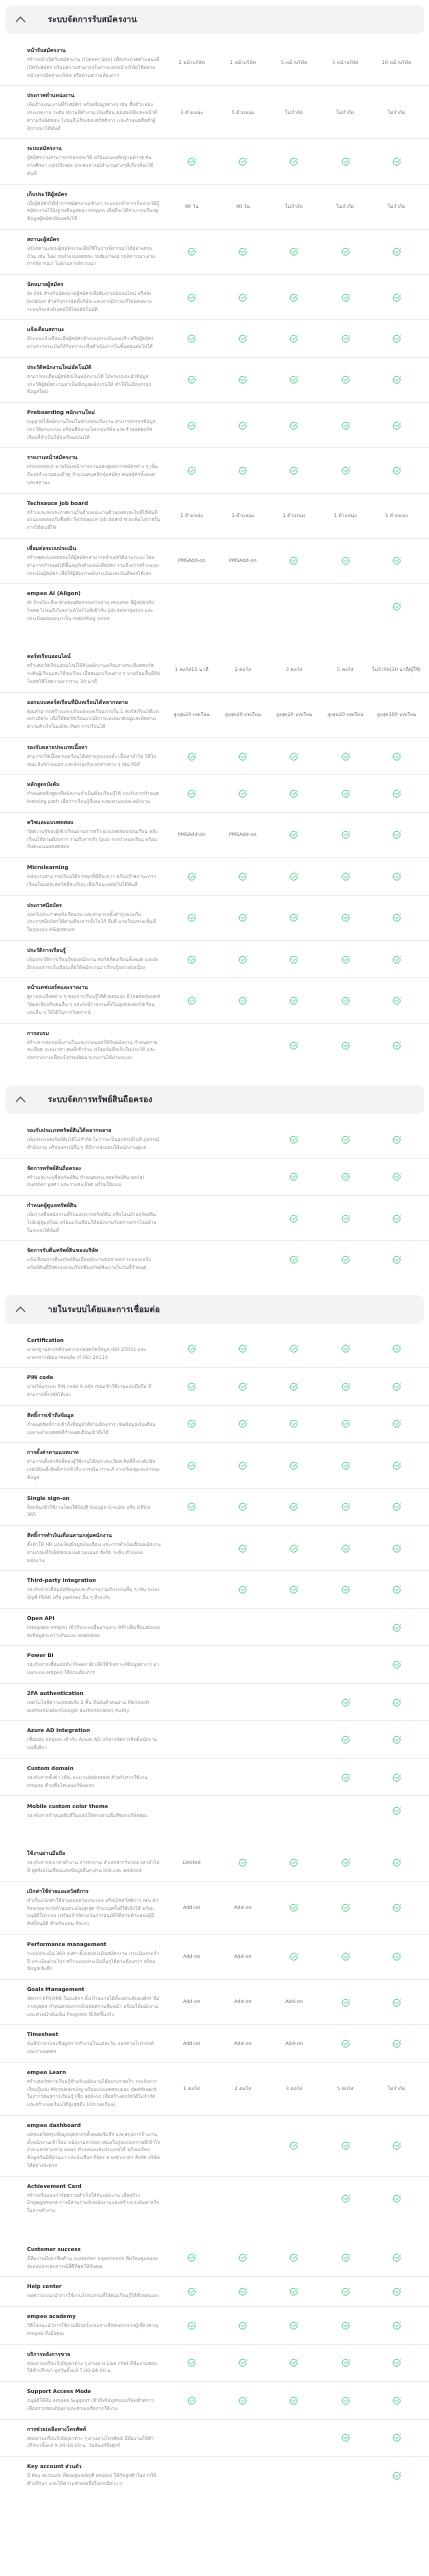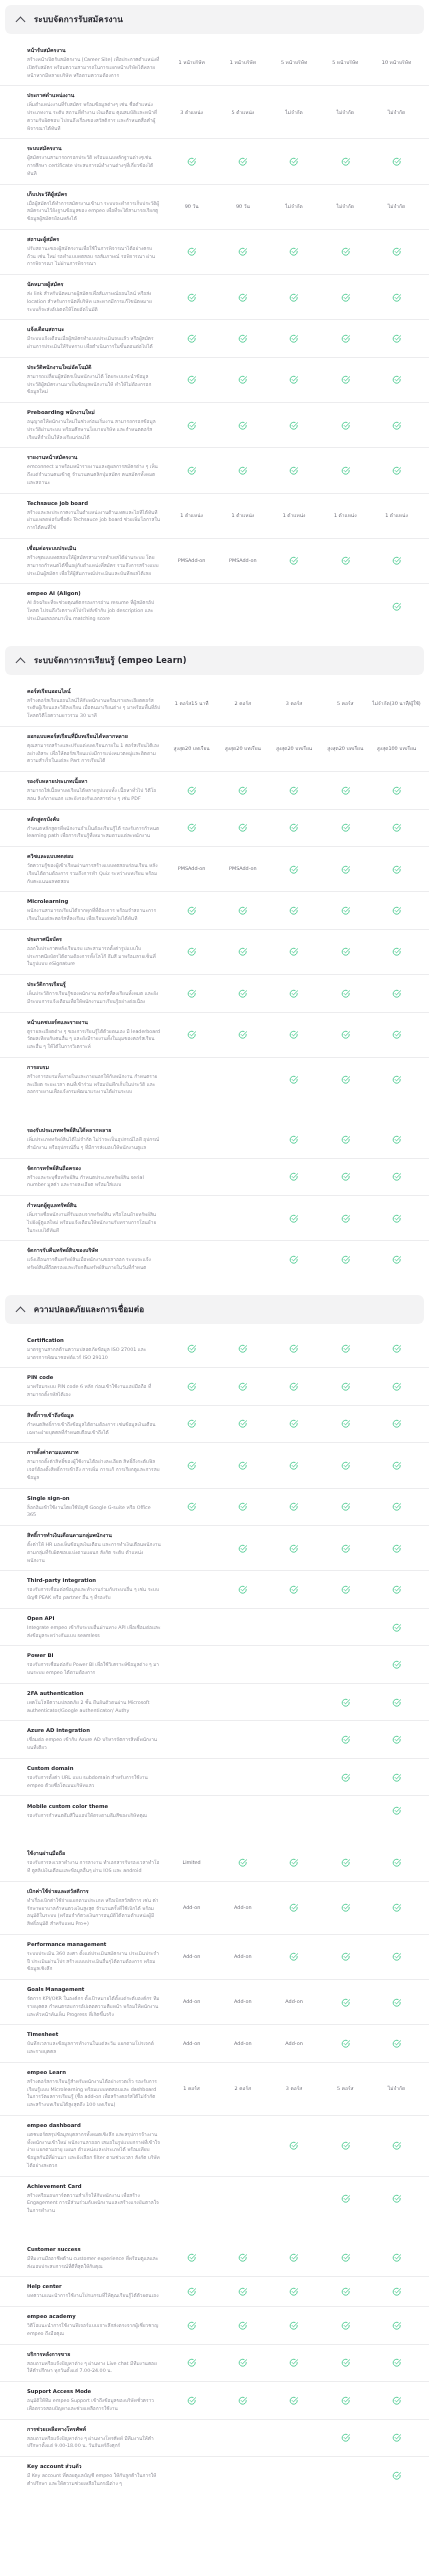--- a/index.html
+++ b/index.html
@@ -15,21 +15,21 @@
 
   
   .section-header {
     background: #f3f3f4;
     border-radius: 6px;
     margin: 5.2px 5.2px 0 5.2px;
     height: 29px;
     display: flex;
     align-items: center;
     padding-left: 12px;
-    gap: 8px;
+    gap: 22px;
   }
   .chevron-up {
     width: 8.6px; height: 8.6px;
     position: relative;
     flex: 0 0 auto;
   }
   .chevron-up::before {
     content: "";
     position: absolute;
     left: 0px; top: 2.6px;
@@ -518,24 +518,20 @@
           <div class="cell">
             <span class="check"><svg viewBox="0 0 24 24" width="9.4" height="9.4" fill="none" xmlns="http://www.w3.org/2000/svg">
                 <path d="M21 11.2V12a9 9 0 11-5.34-8.22" stroke="#2ec27e" stroke-width="2" stroke-linecap="round"></path>
                 <path d="M8.2 11.6l3.3 3.3L22 4.6" stroke="#2ec27e" stroke-width="2" stroke-linecap="round" stroke-linejoin="round"></path>
               </svg></span>
           </div>
         </div>
       </div>
     </div>
     <div class="spacer"></div>
-    <div class="section-header">
-      <span class="chevron-up"></span>
-      <span class="section-title">ระบบจัดการการเรียนรู้ (empeo Learn)</span>
-    </div>
     <div class="rows">
       <div class="spacer-sm"></div>
       <div class="row">
         <div class="feat">
           <div class="feat-name">คอร์สเรียนออนไลน์</div>
           <div class="feat-desc">สร้างคอร์สเรียนออนไลน์ให้กับพนักงานพร้อมรายละเอียดคอร์ส ระดับผู้เรียนและวิธีลงเรียน เมื่อคนมาเรียนต่าง ๆ มาพร้อมพื้นที่อัปโหลดวิดีโอความยาวรวม 30 นาที</div>
         </div>
         <div class="cells">
           <div class="cell">
             <span class="sub">1 คอร์ส</span>
@@ -843,136 +839,20 @@
                 <path d="M21 11.2V12a9 9 0 11-5.34-8.22" stroke="#2ec27e" stroke-width="2" stroke-linecap="round"></path>
                 <path d="M8.2 11.6l3.3 3.3L22 4.6" stroke="#2ec27e" stroke-width="2" stroke-linecap="round" stroke-linejoin="round"></path>
               </svg></span>
           </div>
         </div>
       </div>
       <div class="row no-border">
         <div class="feat">
           <div class="feat-name">การอบรม</div>
           <div class="feat-desc">สร้างการอบรมทั้งภายในและภายนอกให้กับพนักงาน กำหนดรายละเอียด ระยะเวลา คนที่เข้าร่วม พร้อมบันทึกเก็บในประวัติ และออกรายงานเพื่อแจ้งกรมพัฒนาแรงงานได้ผ่านระบบ</div>
-        </div>
-        <div class="cells">
-          <div class="cell"></div>
-          <div class="cell"></div>
-          <div class="cell">
-            <span class="check"><svg viewBox="0 0 24 24" width="9.4" height="9.4" fill="none" xmlns="http://www.w3.org/2000/svg">
-                <path d="M21 11.2V12a9 9 0 11-5.34-8.22" stroke="#2ec27e" stroke-width="2" stroke-linecap="round"></path>
-                <path d="M8.2 11.6l3.3 3.3L22 4.6" stroke="#2ec27e" stroke-width="2" stroke-linecap="round" stroke-linejoin="round"></path>
-              </svg></span>
-          </div>
-          <div class="cell">
-            <span class="check"><svg viewBox="0 0 24 24" width="9.4" height="9.4" fill="none" xmlns="http://www.w3.org/2000/svg">
-                <path d="M21 11.2V12a9 9 0 11-5.34-8.22" stroke="#2ec27e" stroke-width="2" stroke-linecap="round"></path>
-                <path d="M8.2 11.6l3.3 3.3L22 4.6" stroke="#2ec27e" stroke-width="2" stroke-linecap="round" stroke-linejoin="round"></path>
-              </svg></span>
-          </div>
-          <div class="cell">
-            <span class="check"><svg viewBox="0 0 24 24" width="9.4" height="9.4" fill="none" xmlns="http://www.w3.org/2000/svg">
-                <path d="M21 11.2V12a9 9 0 11-5.34-8.22" stroke="#2ec27e" stroke-width="2" stroke-linecap="round"></path>
-                <path d="M8.2 11.6l3.3 3.3L22 4.6" stroke="#2ec27e" stroke-width="2" stroke-linecap="round" stroke-linejoin="round"></path>
-              </svg></span>
-          </div>
-        </div>
-      </div>
-    </div>
-    <div class="spacer"></div>
-    <div class="rows">
-      <div class="spacer-sm"></div>
-      <div class="row">
-        <div class="feat">
-          <div class="feat-name">รองรับประเภททรัพย์สินได้หลากหลาย</div>
-          <div class="feat-desc">เพิ่มประเภททรัพย์สินได้ไม่จำกัด ไม่ว่าจะเป็นอุปกรณ์ไอที อุปกรณ์สำนักงาน หรืออุปกรณ์อื่น ๆ ที่มีการส่งมอบให้พนักงานดูแล</div>
-        </div>
-        <div class="cells">
-          <div class="cell"></div>
-          <div class="cell"></div>
-          <div class="cell">
-            <span class="check"><svg viewBox="0 0 24 24" width="9.4" height="9.4" fill="none" xmlns="http://www.w3.org/2000/svg">
-                <path d="M21 11.2V12a9 9 0 11-5.34-8.22" stroke="#2ec27e" stroke-width="2" stroke-linecap="round"></path>
-                <path d="M8.2 11.6l3.3 3.3L22 4.6" stroke="#2ec27e" stroke-width="2" stroke-linecap="round" stroke-linejoin="round"></path>
-              </svg></span>
-          </div>
-          <div class="cell">
-            <span class="check"><svg viewBox="0 0 24 24" width="9.4" height="9.4" fill="none" xmlns="http://www.w3.org/2000/svg">
-                <path d="M21 11.2V12a9 9 0 11-5.34-8.22" stroke="#2ec27e" stroke-width="2" stroke-linecap="round"></path>
-                <path d="M8.2 11.6l3.3 3.3L22 4.6" stroke="#2ec27e" stroke-width="2" stroke-linecap="round" stroke-linejoin="round"></path>
-              </svg></span>
-          </div>
-          <div class="cell">
-            <span class="check"><svg viewBox="0 0 24 24" width="9.4" height="9.4" fill="none" xmlns="http://www.w3.org/2000/svg">
-                <path d="M21 11.2V12a9 9 0 11-5.34-8.22" stroke="#2ec27e" stroke-width="2" stroke-linecap="round"></path>
-                <path d="M8.2 11.6l3.3 3.3L22 4.6" stroke="#2ec27e" stroke-width="2" stroke-linecap="round" stroke-linejoin="round"></path>
-              </svg></span>
-          </div>
-        </div>
-      </div>
-      <div class="row">
-        <div class="feat">
-          <div class="feat-name">จัดการทรัพย์สินถือครอง</div>
-          <div class="feat-desc">สร้างและระบุชื่อทรัพย์สิน กำหนดประเภททรัพย์สิน serial number มูลค่า และรายละเอียด พร้อมใส่แบบ</div>
-        </div>
-        <div class="cells">
-          <div class="cell"></div>
-          <div class="cell"></div>
-          <div class="cell">
-            <span class="check"><svg viewBox="0 0 24 24" width="9.4" height="9.4" fill="none" xmlns="http://www.w3.org/2000/svg">
-                <path d="M21 11.2V12a9 9 0 11-5.34-8.22" stroke="#2ec27e" stroke-width="2" stroke-linecap="round"></path>
-                <path d="M8.2 11.6l3.3 3.3L22 4.6" stroke="#2ec27e" stroke-width="2" stroke-linecap="round" stroke-linejoin="round"></path>
-              </svg></span>
-          </div>
-          <div class="cell">
-            <span class="check"><svg viewBox="0 0 24 24" width="9.4" height="9.4" fill="none" xmlns="http://www.w3.org/2000/svg">
-                <path d="M21 11.2V12a9 9 0 11-5.34-8.22" stroke="#2ec27e" stroke-width="2" stroke-linecap="round"></path>
-                <path d="M8.2 11.6l3.3 3.3L22 4.6" stroke="#2ec27e" stroke-width="2" stroke-linecap="round" stroke-linejoin="round"></path>
-              </svg></span>
-          </div>
-          <div class="cell">
-            <span class="check"><svg viewBox="0 0 24 24" width="9.4" height="9.4" fill="none" xmlns="http://www.w3.org/2000/svg">
-                <path d="M21 11.2V12a9 9 0 11-5.34-8.22" stroke="#2ec27e" stroke-width="2" stroke-linecap="round"></path>
-                <path d="M8.2 11.6l3.3 3.3L22 4.6" stroke="#2ec27e" stroke-width="2" stroke-linecap="round" stroke-linejoin="round"></path>
-              </svg></span>
-          </div>
-        </div>
-      </div>
-      <div class="row">
-        <div class="feat">
-          <div class="feat-name">กำหนดผู้ดูแลทรัพย์สิน</div>
-          <div class="feat-desc">เพิ่มรายชื่อพนักงานที่รับมอบจากทรัพย์สิน หรือโอนย้ายทรัพย์สินไปยังผู้ดูแลใหม่ พร้อมแจ้งเตือนให้พนักงานรับทราบการโอนย้ายในระบบได้ทันที</div>
-        </div>
-        <div class="cells">
-          <div class="cell"></div>
-          <div class="cell"></div>
-          <div class="cell">
-            <span class="check"><svg viewBox="0 0 24 24" width="9.4" height="9.4" fill="none" xmlns="http://www.w3.org/2000/svg">
-                <path d="M21 11.2V12a9 9 0 11-5.34-8.22" stroke="#2ec27e" stroke-width="2" stroke-linecap="round"></path>
-                <path d="M8.2 11.6l3.3 3.3L22 4.6" stroke="#2ec27e" stroke-width="2" stroke-linecap="round" stroke-linejoin="round"></path>
-              </svg></span>
-          </div>
-          <div class="cell">
-            <span class="check"><svg viewBox="0 0 24 24" width="9.4" height="9.4" fill="none" xmlns="http://www.w3.org/2000/svg">
-                <path d="M21 11.2V12a9 9 0 11-5.34-8.22" stroke="#2ec27e" stroke-width="2" stroke-linecap="round"></path>
-                <path d="M8.2 11.6l3.3 3.3L22 4.6" stroke="#2ec27e" stroke-width="2" stroke-linecap="round" stroke-linejoin="round"></path>
-              </svg></span>
-          </div>
-          <div class="cell">
-            <span class="check"><svg viewBox="0 0 24 24" width="9.4" height="9.4" fill="none" xmlns="http://www.w3.org/2000/svg">
-                <path d="M21 11.2V12a9 9 0 11-5.34-8.22" stroke="#2ec27e" stroke-width="2" stroke-linecap="round"></path>
-                <path d="M8.2 11.6l3.3 3.3L22 4.6" stroke="#2ec27e" stroke-width="2" stroke-linecap="round" stroke-linejoin="round"></path>
-              </svg></span>
-          </div>
-        </div>
-      </div>
-      <div class="row no-border">
-        <div class="feat">
-          <div class="feat-name">จัดการรับคืนทรัพย์สินของบริษัท</div>
-          <div class="feat-desc">แจ้งเตือนการคืนทรัพย์สินเมื่อพนักงานขอลาออก ระบบจะแจ้งทรัพย์สินที่ถือครองและเรียกคืนทรัพย์สินภายในวันที่กำหนด</div>
         </div>
         <div class="cells">
           <div class="cell"></div>
           <div class="cell"></div>
           <div class="cell">
             <span class="check"><svg viewBox="0 0 24 24" width="9.4" height="9.4" fill="none" xmlns="http://www.w3.org/2000/svg">
                 <path d="M21 11.2V12a9 9 0 11-5.34-8.22" stroke="#2ec27e" stroke-width="2" stroke-linecap="round"></path>
                 <path d="M8.2 11.6l3.3 3.3L22 4.6" stroke="#2ec27e" stroke-width="2" stroke-linecap="round" stroke-linejoin="round"></path>
               </svg></span>
           </div>
@@ -987,21 +867,141 @@
                 <path d="M21 11.2V12a9 9 0 11-5.34-8.22" stroke="#2ec27e" stroke-width="2" stroke-linecap="round"></path>
                 <path d="M8.2 11.6l3.3 3.3L22 4.6" stroke="#2ec27e" stroke-width="2" stroke-linecap="round" stroke-linejoin="round"></path>
               </svg></span>
           </div>
         </div>
       </div>
     </div>
     <div class="spacer"></div>
     <div class="section-header">
       <span class="chevron-up"></span>
-      <span class="section-title">ความปลอดภัยและการเชื่อมต่อ</span>
+      <span class="section-title">ระบบจัดการทรัพย์สินถือครอง</span>
+    </div>
+    <div class="rows">
+      <div class="spacer-sm"></div>
+      <div class="row">
+        <div class="feat">
+          <div class="feat-name">รองรับประเภททรัพย์สินได้หลากหลาย</div>
+          <div class="feat-desc">เพิ่มประเภททรัพย์สินได้ไม่จำกัด ไม่ว่าจะเป็นอุปกรณ์ไอที อุปกรณ์สำนักงาน หรืออุปกรณ์อื่น ๆ ที่มีการส่งมอบให้พนักงานดูแล</div>
+        </div>
+        <div class="cells">
+          <div class="cell"></div>
+          <div class="cell"></div>
+          <div class="cell">
+            <span class="check"><svg viewBox="0 0 24 24" width="9.4" height="9.4" fill="none" xmlns="http://www.w3.org/2000/svg">
+                <path d="M21 11.2V12a9 9 0 11-5.34-8.22" stroke="#2ec27e" stroke-width="2" stroke-linecap="round"></path>
+                <path d="M8.2 11.6l3.3 3.3L22 4.6" stroke="#2ec27e" stroke-width="2" stroke-linecap="round" stroke-linejoin="round"></path>
+              </svg></span>
+          </div>
+          <div class="cell">
+            <span class="check"><svg viewBox="0 0 24 24" width="9.4" height="9.4" fill="none" xmlns="http://www.w3.org/2000/svg">
+                <path d="M21 11.2V12a9 9 0 11-5.34-8.22" stroke="#2ec27e" stroke-width="2" stroke-linecap="round"></path>
+                <path d="M8.2 11.6l3.3 3.3L22 4.6" stroke="#2ec27e" stroke-width="2" stroke-linecap="round" stroke-linejoin="round"></path>
+              </svg></span>
+          </div>
+          <div class="cell">
+            <span class="check"><svg viewBox="0 0 24 24" width="9.4" height="9.4" fill="none" xmlns="http://www.w3.org/2000/svg">
+                <path d="M21 11.2V12a9 9 0 11-5.34-8.22" stroke="#2ec27e" stroke-width="2" stroke-linecap="round"></path>
+                <path d="M8.2 11.6l3.3 3.3L22 4.6" stroke="#2ec27e" stroke-width="2" stroke-linecap="round" stroke-linejoin="round"></path>
+              </svg></span>
+          </div>
+        </div>
+      </div>
+      <div class="row">
+        <div class="feat">
+          <div class="feat-name">จัดการทรัพย์สินถือครอง</div>
+          <div class="feat-desc">สร้างและระบุชื่อทรัพย์สิน กำหนดประเภททรัพย์สิน serial number มูลค่า และรายละเอียด พร้อมใส่แบบ</div>
+        </div>
+        <div class="cells">
+          <div class="cell"></div>
+          <div class="cell"></div>
+          <div class="cell">
+            <span class="check"><svg viewBox="0 0 24 24" width="9.4" height="9.4" fill="none" xmlns="http://www.w3.org/2000/svg">
+                <path d="M21 11.2V12a9 9 0 11-5.34-8.22" stroke="#2ec27e" stroke-width="2" stroke-linecap="round"></path>
+                <path d="M8.2 11.6l3.3 3.3L22 4.6" stroke="#2ec27e" stroke-width="2" stroke-linecap="round" stroke-linejoin="round"></path>
+              </svg></span>
+          </div>
+          <div class="cell">
+            <span class="check"><svg viewBox="0 0 24 24" width="9.4" height="9.4" fill="none" xmlns="http://www.w3.org/2000/svg">
+                <path d="M21 11.2V12a9 9 0 11-5.34-8.22" stroke="#2ec27e" stroke-width="2" stroke-linecap="round"></path>
+                <path d="M8.2 11.6l3.3 3.3L22 4.6" stroke="#2ec27e" stroke-width="2" stroke-linecap="round" stroke-linejoin="round"></path>
+              </svg></span>
+          </div>
+          <div class="cell">
+            <span class="check"><svg viewBox="0 0 24 24" width="9.4" height="9.4" fill="none" xmlns="http://www.w3.org/2000/svg">
+                <path d="M21 11.2V12a9 9 0 11-5.34-8.22" stroke="#2ec27e" stroke-width="2" stroke-linecap="round"></path>
+                <path d="M8.2 11.6l3.3 3.3L22 4.6" stroke="#2ec27e" stroke-width="2" stroke-linecap="round" stroke-linejoin="round"></path>
+              </svg></span>
+          </div>
+        </div>
+      </div>
+      <div class="row">
+        <div class="feat">
+          <div class="feat-name">กำหนดผู้ดูแลทรัพย์สิน</div>
+          <div class="feat-desc">เพิ่มรายชื่อพนักงานที่รับมอบจากทรัพย์สิน หรือโอนย้ายทรัพย์สินไปยังผู้ดูแลใหม่ พร้อมแจ้งเตือนให้พนักงานรับทราบการโอนย้ายในระบบได้ทันที</div>
+        </div>
+        <div class="cells">
+          <div class="cell"></div>
+          <div class="cell"></div>
+          <div class="cell">
+            <span class="check"><svg viewBox="0 0 24 24" width="9.4" height="9.4" fill="none" xmlns="http://www.w3.org/2000/svg">
+                <path d="M21 11.2V12a9 9 0 11-5.34-8.22" stroke="#2ec27e" stroke-width="2" stroke-linecap="round"></path>
+                <path d="M8.2 11.6l3.3 3.3L22 4.6" stroke="#2ec27e" stroke-width="2" stroke-linecap="round" stroke-linejoin="round"></path>
+              </svg></span>
+          </div>
+          <div class="cell">
+            <span class="check"><svg viewBox="0 0 24 24" width="9.4" height="9.4" fill="none" xmlns="http://www.w3.org/2000/svg">
+                <path d="M21 11.2V12a9 9 0 11-5.34-8.22" stroke="#2ec27e" stroke-width="2" stroke-linecap="round"></path>
+                <path d="M8.2 11.6l3.3 3.3L22 4.6" stroke="#2ec27e" stroke-width="2" stroke-linecap="round" stroke-linejoin="round"></path>
+              </svg></span>
+          </div>
+          <div class="cell">
+            <span class="check"><svg viewBox="0 0 24 24" width="9.4" height="9.4" fill="none" xmlns="http://www.w3.org/2000/svg">
+                <path d="M21 11.2V12a9 9 0 11-5.34-8.22" stroke="#2ec27e" stroke-width="2" stroke-linecap="round"></path>
+                <path d="M8.2 11.6l3.3 3.3L22 4.6" stroke="#2ec27e" stroke-width="2" stroke-linecap="round" stroke-linejoin="round"></path>
+              </svg></span>
+          </div>
+        </div>
+      </div>
+      <div class="row no-border">
+        <div class="feat">
+          <div class="feat-name">จัดการรับคืนทรัพย์สินของบริษัท</div>
+          <div class="feat-desc">แจ้งเตือนการคืนทรัพย์สินเมื่อพนักงานขอลาออก ระบบจะแจ้งทรัพย์สินที่ถือครองและเรียกคืนทรัพย์สินภายในวันที่กำหนด</div>
+        </div>
+        <div class="cells">
+          <div class="cell"></div>
+          <div class="cell"></div>
+          <div class="cell">
+            <span class="check"><svg viewBox="0 0 24 24" width="9.4" height="9.4" fill="none" xmlns="http://www.w3.org/2000/svg">
+                <path d="M21 11.2V12a9 9 0 11-5.34-8.22" stroke="#2ec27e" stroke-width="2" stroke-linecap="round"></path>
+                <path d="M8.2 11.6l3.3 3.3L22 4.6" stroke="#2ec27e" stroke-width="2" stroke-linecap="round" stroke-linejoin="round"></path>
+              </svg></span>
+          </div>
+          <div class="cell">
+            <span class="check"><svg viewBox="0 0 24 24" width="9.4" height="9.4" fill="none" xmlns="http://www.w3.org/2000/svg">
+                <path d="M21 11.2V12a9 9 0 11-5.34-8.22" stroke="#2ec27e" stroke-width="2" stroke-linecap="round"></path>
+                <path d="M8.2 11.6l3.3 3.3L22 4.6" stroke="#2ec27e" stroke-width="2" stroke-linecap="round" stroke-linejoin="round"></path>
+              </svg></span>
+          </div>
+          <div class="cell">
+            <span class="check"><svg viewBox="0 0 24 24" width="9.4" height="9.4" fill="none" xmlns="http://www.w3.org/2000/svg">
+                <path d="M21 11.2V12a9 9 0 11-5.34-8.22" stroke="#2ec27e" stroke-width="2" stroke-linecap="round"></path>
+                <path d="M8.2 11.6l3.3 3.3L22 4.6" stroke="#2ec27e" stroke-width="2" stroke-linecap="round" stroke-linejoin="round"></path>
+              </svg></span>
+          </div>
+        </div>
+      </div>
+    </div>
+    <div class="spacer"></div>
+    <div class="section-header">
+      <span class="chevron-up"></span>
+      <span class="section-title">ายในระบบไดัยและการเชื่อมต่อ</span>
     </div>
     <div class="rows">
       <div class="spacer-sm"></div>
       <div class="row">
         <div class="feat">
           <div class="feat-name">Certification</div>
           <div class="feat-desc">มาตรฐานสากลด้านความปลอดภัยข้อมูล ISO 27001 และมาตรการพัฒนาซอฟต์แวร์ ISO 29110</div>
         </div>
         <div class="cells">
           <div class="cell">

